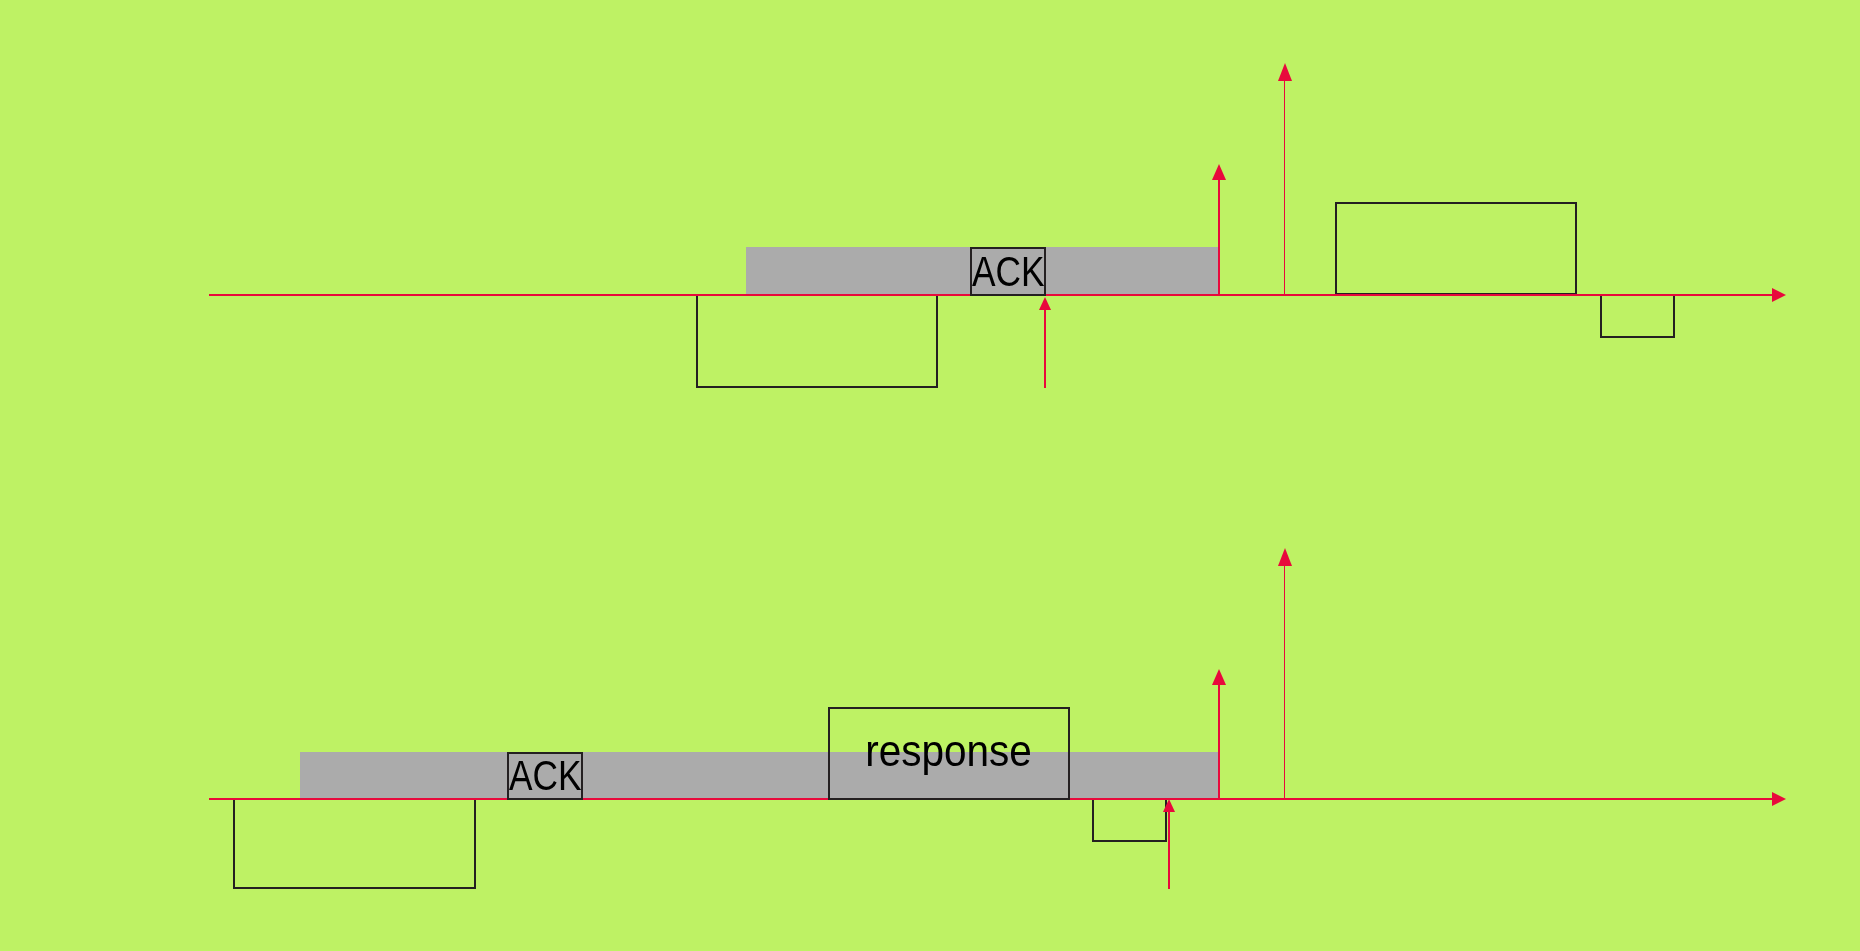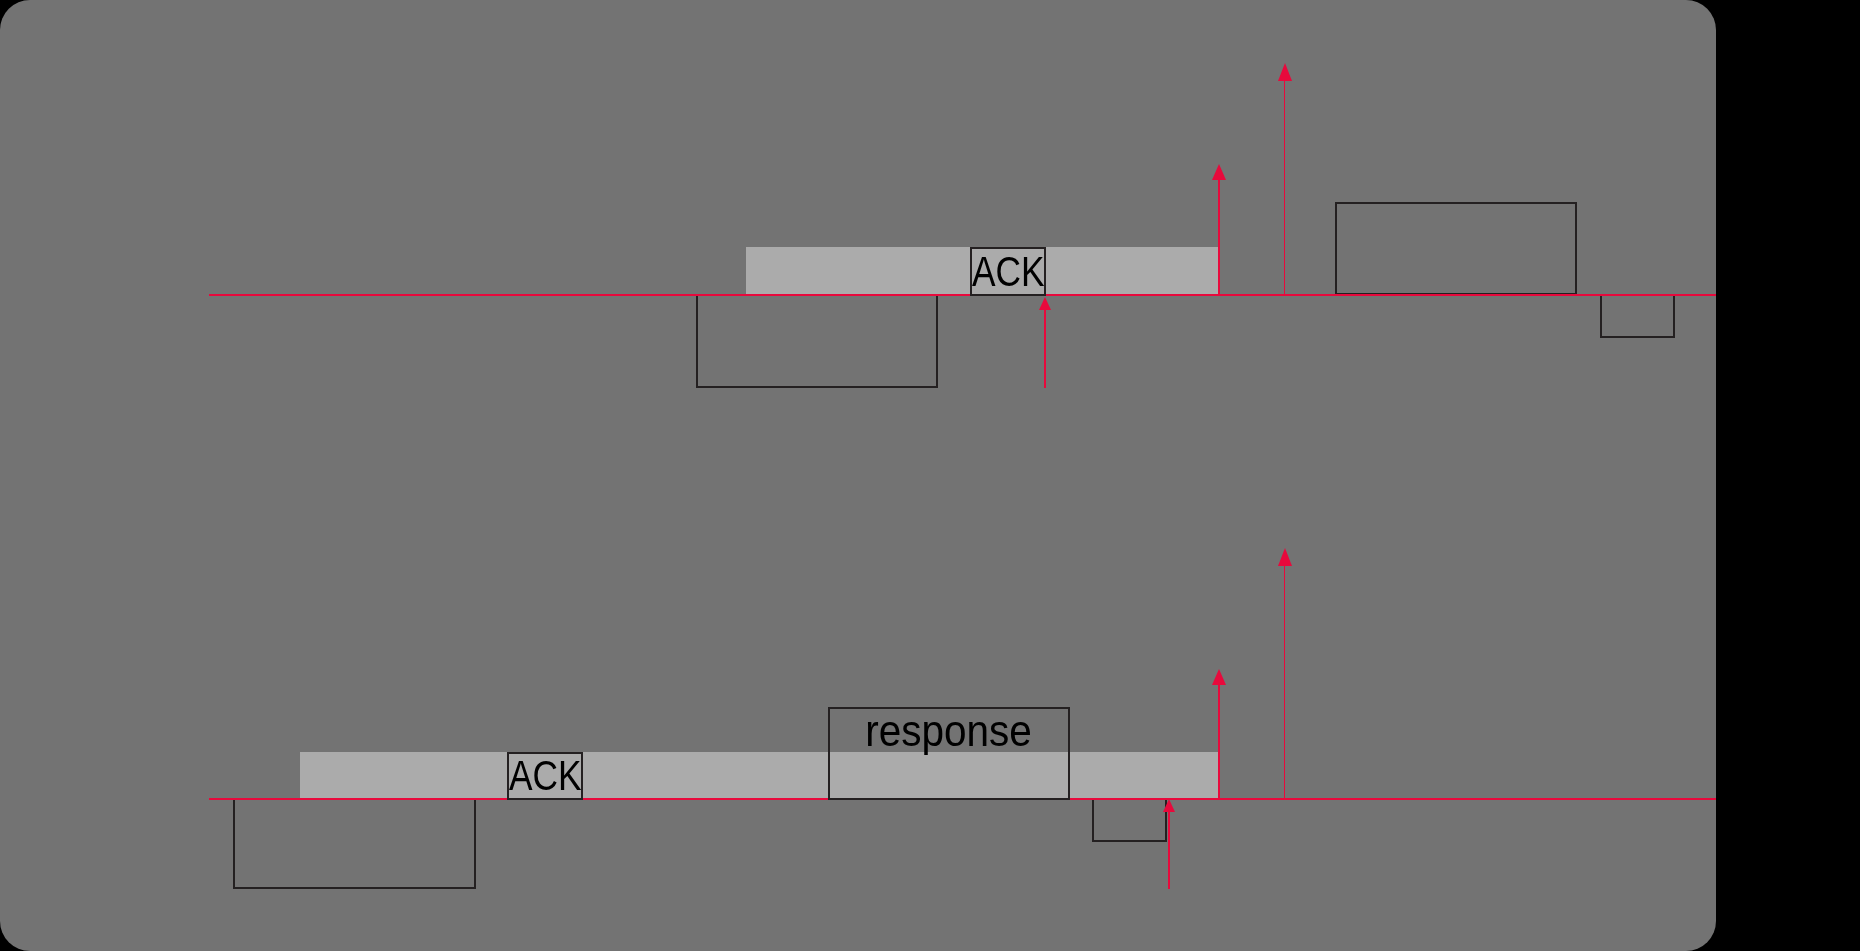--- a/index.html
+++ b/index.html
@@ -27,21 +27,21 @@
   .label-box .box-label {
     display: block; white-space: nowrap; color: #000000;
     line-height: 1;
   }
   .arrow-shaft { position: absolute; }
   .arrowhead-up { position: absolute; width: 0; height: 0; }
 </style>
 </head>
 <body>
 
-<div id="figure-canvas" style="background: #737373; width: 1716px; height: 951px; border-radius: 30px;">
+<div id="figure-canvas" style="background: #bef264; width: 1860px; height: 951px;">
     <div class="diagram-group">
       <div class="gray-bar" style="left: 745.8px; top: 246.8px; width: 473px; height: 49.5px; background: rgb(171, 171, 171);"></div>
       <div class="outline-rect" style="left: 695.8px; top: 294.4px; width: 242.2px; height: 93.8px; border: 2.2px solid rgb(36, 32, 33);"></div>
       <div class="outline-rect" style="left: 1334.5px; top: 202px; width: 242.5px; height: 93px; border: 2.2px solid rgb(36, 32, 33);"></div>
       <div class="outline-rect" style="left: 1600px; top: 294.4px; width: 75px; height: 43.8px; border: 2.2px solid rgb(36, 32, 33);"></div>
       <div class="axis-line" style="left: 209px; top: 294.35px; width: 1564px; height: 1.9px; background: rgb(232, 9, 60);"></div>
       <div class="axis-arrowhead" style="left: 1772px; top: 287.7px; border-top: 7.6px solid transparent; border-bottom: 7.6px solid transparent; border-left: 14.5px solid rgb(232, 9, 60);"></div>
       <div class="label-box" style="left: 970px; top: 246.8px; width: 75.7px; height: 49.5px; border: 2px solid rgb(36, 32, 33); background: rgb(171, 171, 171);">
         <span class="box-label" style="font-size: 42px; transform: scaleX(0.84); padding-bottom: 0px; color: rgb(0, 0, 0);">ACK</span>
       </div>
@@ -54,21 +54,21 @@
     </div>
     <div class="diagram-group">
       <div class="gray-bar" style="left: 300.2px; top: 752px; width: 918.6px; height: 48.3px; background: rgb(171, 171, 171);"></div>
       <div class="outline-rect" style="left: 232.8px; top: 798.4px; width: 243.2px; height: 90.6px; border: 2.2px solid rgb(36, 32, 33);"></div>
       <div class="outline-rect" style="left: 1092px; top: 798.4px; width: 75px; height: 43.8px; border: 2.2px solid rgb(36, 32, 33);"></div>
       <div class="axis-line" style="left: 209px; top: 798.35px; width: 1564px; height: 1.9px; background: rgb(232, 9, 60);"></div>
       <div class="axis-arrowhead" style="left: 1772px; top: 791.7px; border-top: 7.6px solid transparent; border-bottom: 7.6px solid transparent; border-left: 14.5px solid rgb(232, 9, 60);"></div>
       <div class="label-box" style="left: 507px; top: 752px; width: 75.5px; height: 48.3px; border: 2px solid rgb(36, 32, 33); background: rgb(171, 171, 171);">
         <span class="box-label" style="font-size: 42px; transform: scaleX(0.84); padding-bottom: 0px; color: rgb(0, 0, 0);">ACK</span>
       </div>
-      <div class="label-box" style="left: 828px; top: 707px; width: 242px; height: 93.3px; border: 2px solid rgb(36, 32, 33); background: transparent; align-items: flex-start;">
+      <div class="label-box" style="left: 828px; top: 707px; width: 242px; height: 93.3px; border: 2px solid rgb(36, 32, 33); background: transparent; align-items: center;">
         <span class="box-label" style="font-size: 44.5px; transform: scaleX(0.91); padding-bottom: 4px; color: rgb(0, 0, 0);">response</span>
       </div>
       <div class="arrowhead-up" style="left: 1162.5px; top: 798.8px; border-left: 6.3px solid transparent; border-right: 6.3px solid transparent; border-bottom: 13.5px solid rgb(232, 9, 60);"></div>
       <div class="arrow-shaft" style="left: 1167.85px; top: 810.3px; width: 1.9px; height: 78.7px; background: rgb(232, 9, 60);"></div>
       <div class="arrowhead-up" style="left: 1212.3px; top: 668.5px; border-left: 7px solid transparent; border-right: 7px solid transparent; border-bottom: 16px solid rgb(232, 9, 60);"></div>
       <div class="arrow-shaft" style="left: 1218.35px; top: 682.5px; width: 1.9px; height: 117.7px; background: rgb(232, 9, 60);"></div>
       <div class="arrowhead-up" style="left: 1277.5px; top: 548px; border-left: 7px solid transparent; border-right: 7px solid transparent; border-bottom: 18.5px solid rgb(232, 9, 60);"></div>
       <div class="arrow-shaft" style="left: 1283.55px; top: 564.5px; width: 1.9px; height: 235.7px; background: rgb(232, 9, 60);"></div>
     </div>
   </div>

